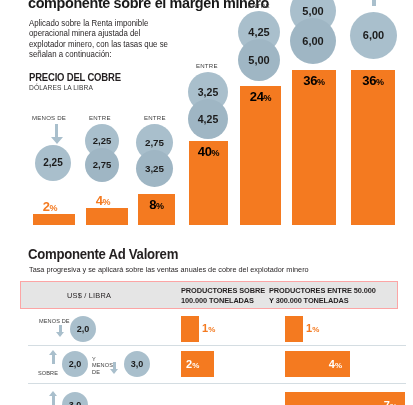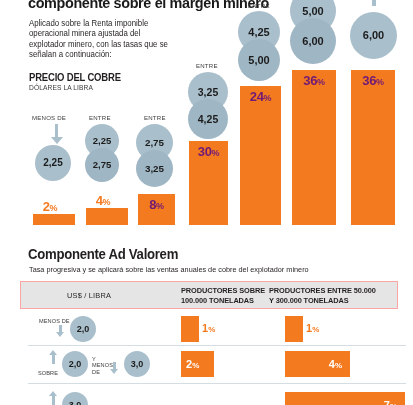--- a/index.html
+++ b/index.html
@@ -51,21 +51,21 @@
   }
   .arr-stem{position:absolute;background:#a9bfcc;}
   .arr-head{position:absolute;width:0;height:0;}
 
   
   .bar{
     position:absolute;background:#f47a20;
   }
   .bar .val{
     position:absolute;left:0;right:0;top:3px;
-    text-align:center;color:#701a75;font-weight:bold;
+    text-align:center;color:#000000;font-weight:bold;
     font-size:13px;letter-spacing:-0.3px;
   }
   .bar .val.out{
     color:#f47a20;top:-15px;
   }
   .bar .val .pc{font-size:9px;}
 
   
   .sec2-title{
     position:absolute;left:28px;top:246px;
@@ -133,21 +133,21 @@
   <div class="circ" style="left:136px;top:124px;width:37px;height:37px;font-size:9.8px;">2,75</div>
   <div class="circ dark" style="left:136px;top:150px;width:37px;height:37px;font-size:9.8px;">3,25</div>
   <div class="bar" style="left:138px;top:194px;width:37px;height:31px;">
     <span class="val"><span>8</span><span class="pc">%</span></span>
   </div>
 
   <div class="clabel" style="left:196px;top:62px;">ENTRE</div>
   <div class="circ" style="left:188px;top:72px;width:40px;height:40px;font-size:10.5px;">3,25</div>
   <div class="circ dark" style="left:188px;top:99px;width:40px;height:40px;font-size:10.5px;">4,25</div>
   <div class="bar" style="left:189px;top:141px;width:39px;height:84px;">
-    <span class="val"><span>30</span><span class="pc">%</span></span>
+    <span class="val"><span>40</span><span class="pc">%</span></span>
   </div>
 
   <div class="clabel" style="left:248px;top:2px;">ENTRE</div>
   <div class="circ" style="left:238px;top:11px;width:42px;height:42px;font-size:11px;">4,25</div>
   <div class="circ dark" style="left:238px;top:39px;width:42px;height:42px;font-size:11px;">5,00</div>
   <div class="bar" style="left:240px;top:86px;width:41px;height:139px;">
     <span class="val"><span>24</span><span class="pc">%</span></span>
   </div>
 
   <div class="circ" style="left:290px;top:-12px;width:46px;height:46px;font-size:11px;">5,00</div>

